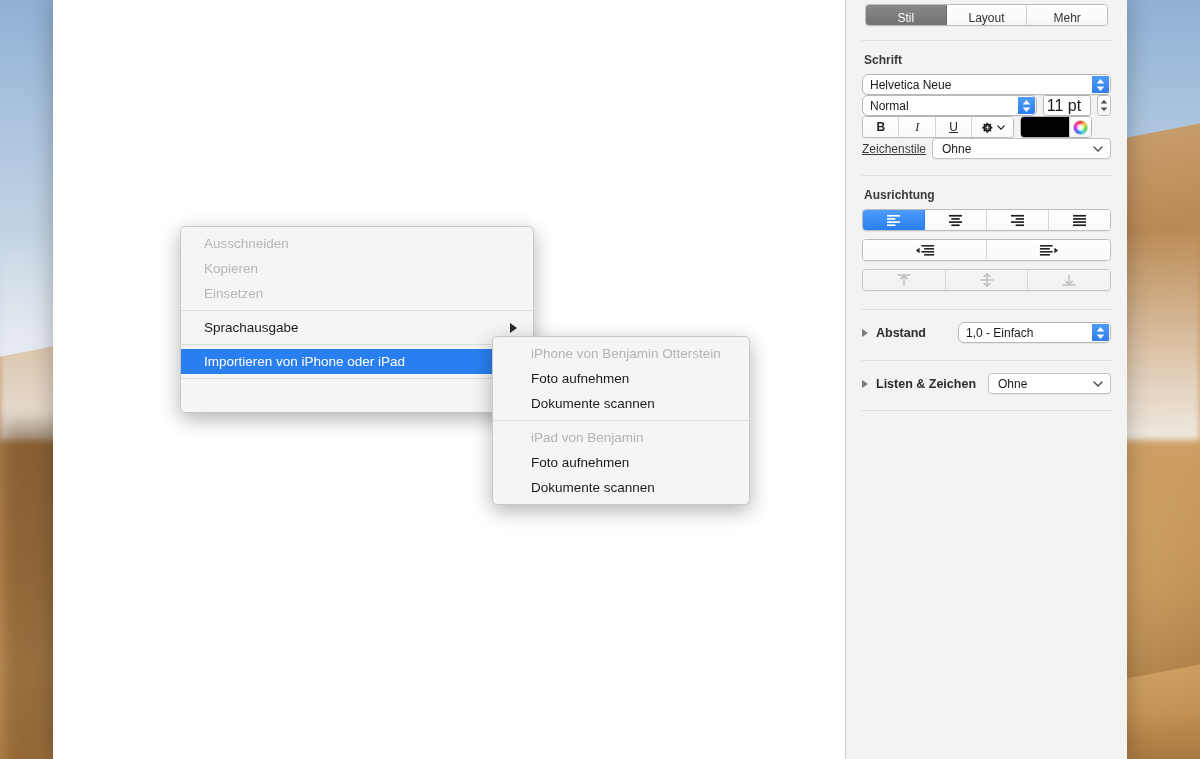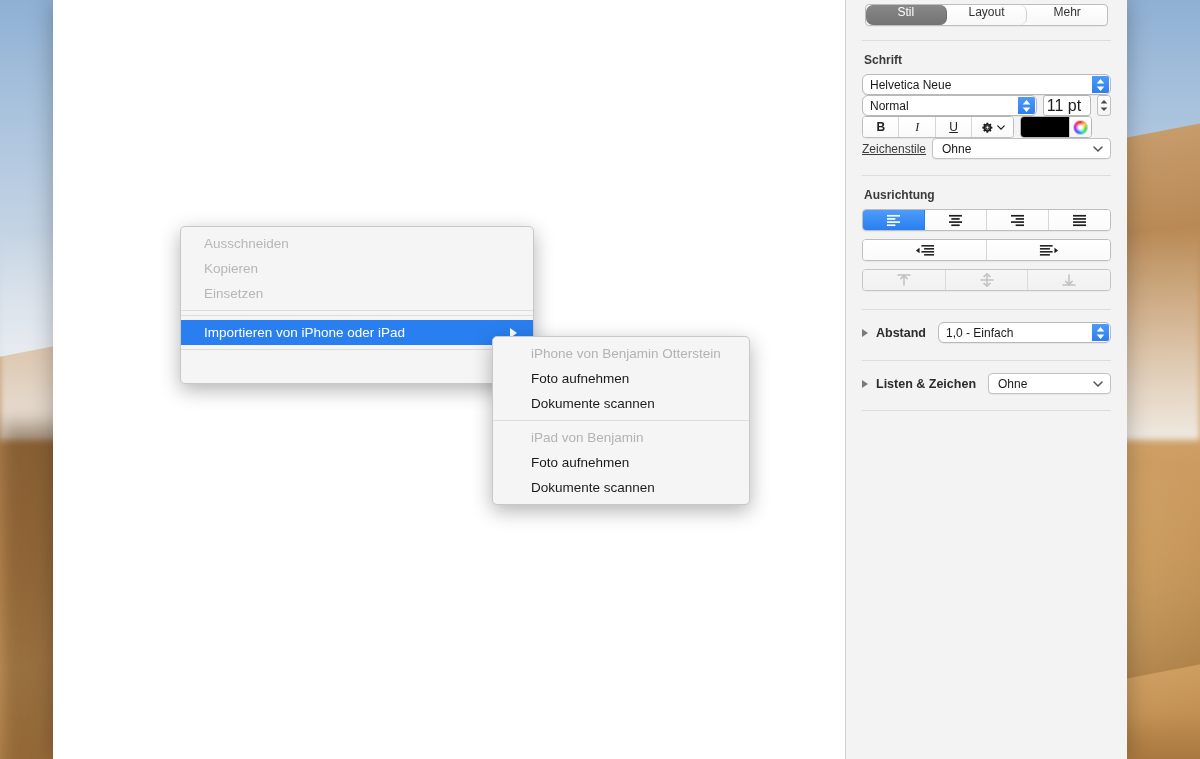--- a/index.html
+++ b/index.html
@@ -95,27 +95,26 @@
     margin: 4px 3px 0 3px;
     height: 22px;
     border: 1px solid #bdbdbd;
     border-radius: 4px;
     overflow: hidden;
     background: #fdfdfd;
     box-shadow: 0 1px 0 rgba(0,0,0,.04);
   }
   .seg-control .seg {
     flex: 1 1 0;
-    display: flex; align-items: flex-start; justify-content: center;
+    display: flex; align-items: flex-end; justify-content: center;
     font-size: 12px;
     color: #333;
     border-right: 1px solid #cfcfcf;
     background: linear-gradient(to bottom,#ffffff,#f7f7f7);
     cursor: default;
-    border-radius: 7px;
   }
   .seg-control .seg:last-child { border-right: none; }
   .seg-control .seg.active {
     background: linear-gradient(to bottom,#888888,#737373);
     color: #ffffff;
     border-right-color: #6d6d6d;
   }
 
   .divider {
     height: 1px;
@@ -540,21 +539,21 @@
           </g>
         </svg>
       </div>
     </div>
 
     <div class="divider" style="margin-top:18px;"></div>
 
     <div class="coll-row">
       <span class="disclosure"></span>
       <span class="coll-label">Abstand</span>
-      <div class="popup" style="flex:1 1 auto;margin-left:4px;">
+      <div class="popup" style="flex:1 1 auto;margin-left:24px;">
         <span>1,0 - Einfach</span>
         <span class="bluebtn">
           <svg width="9" height="5" viewBox="0 0 9 5">
               <path d="M4.5 0 L8.3 4.4 H0.7 Z" fill="#fff"></path>
             </svg>
           <svg width="9" height="5" viewBox="0 0 9 5">
               <path d="M4.5 5 L0.7 0.6 H8.3 Z" fill="#fff"></path>
             </svg>
         </span>
       </div>
@@ -582,20 +581,24 @@
   <div class="mi disabled">
     <span>Ausschneiden</span>
   </div>
   <div class="mi disabled">
     <span>Kopieren</span>
   </div>
   <div class="mi disabled">
     <span>Einsetzen</span>
   </div>
   <div class="msep"></div>
+  <div class="mi">
+    <span>Sprachausgabe</span>
+    <span class="arrow"></span>
+  </div>
   <div class="msep"></div>
   <div class="mi highlight">
     <span>Importieren von iPhone oder iPad</span>
     <span class="arrow"></span>
   </div>
   <div class="msep"></div>
   <div class="mi">
     <span></span>
   </div>
 </div>

